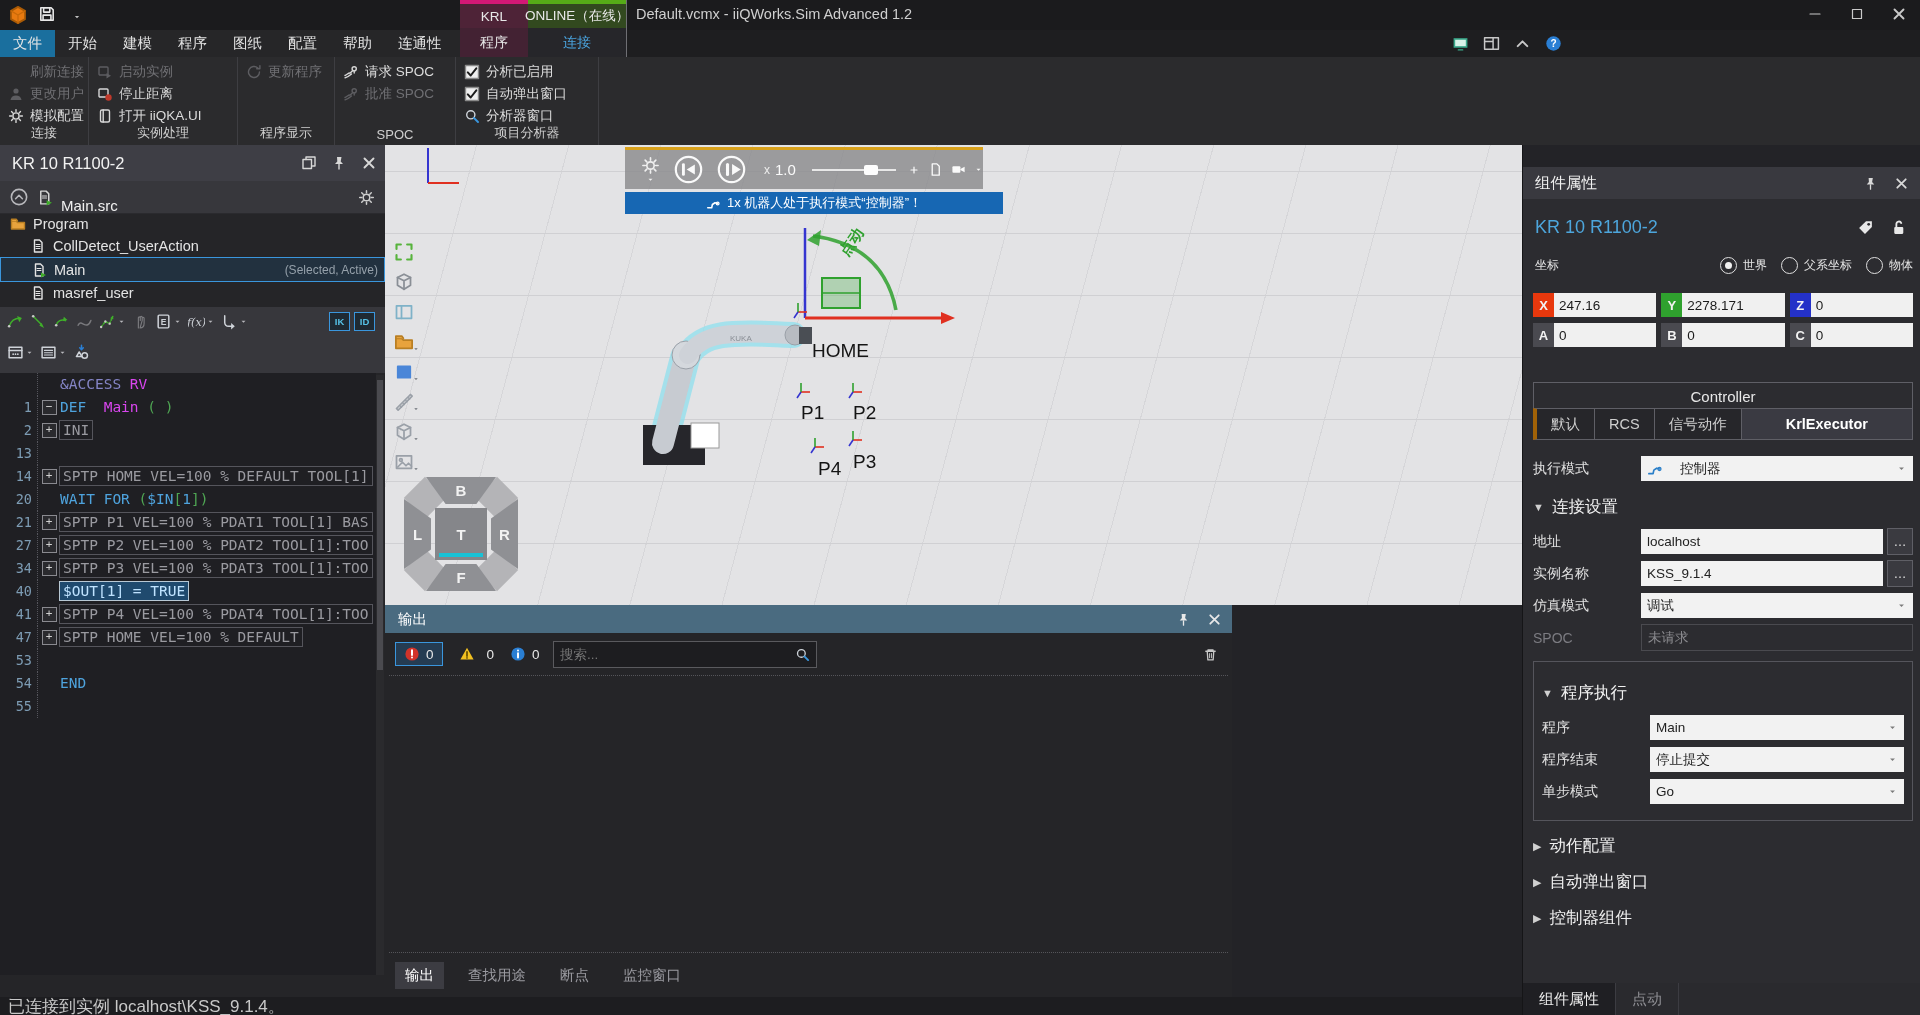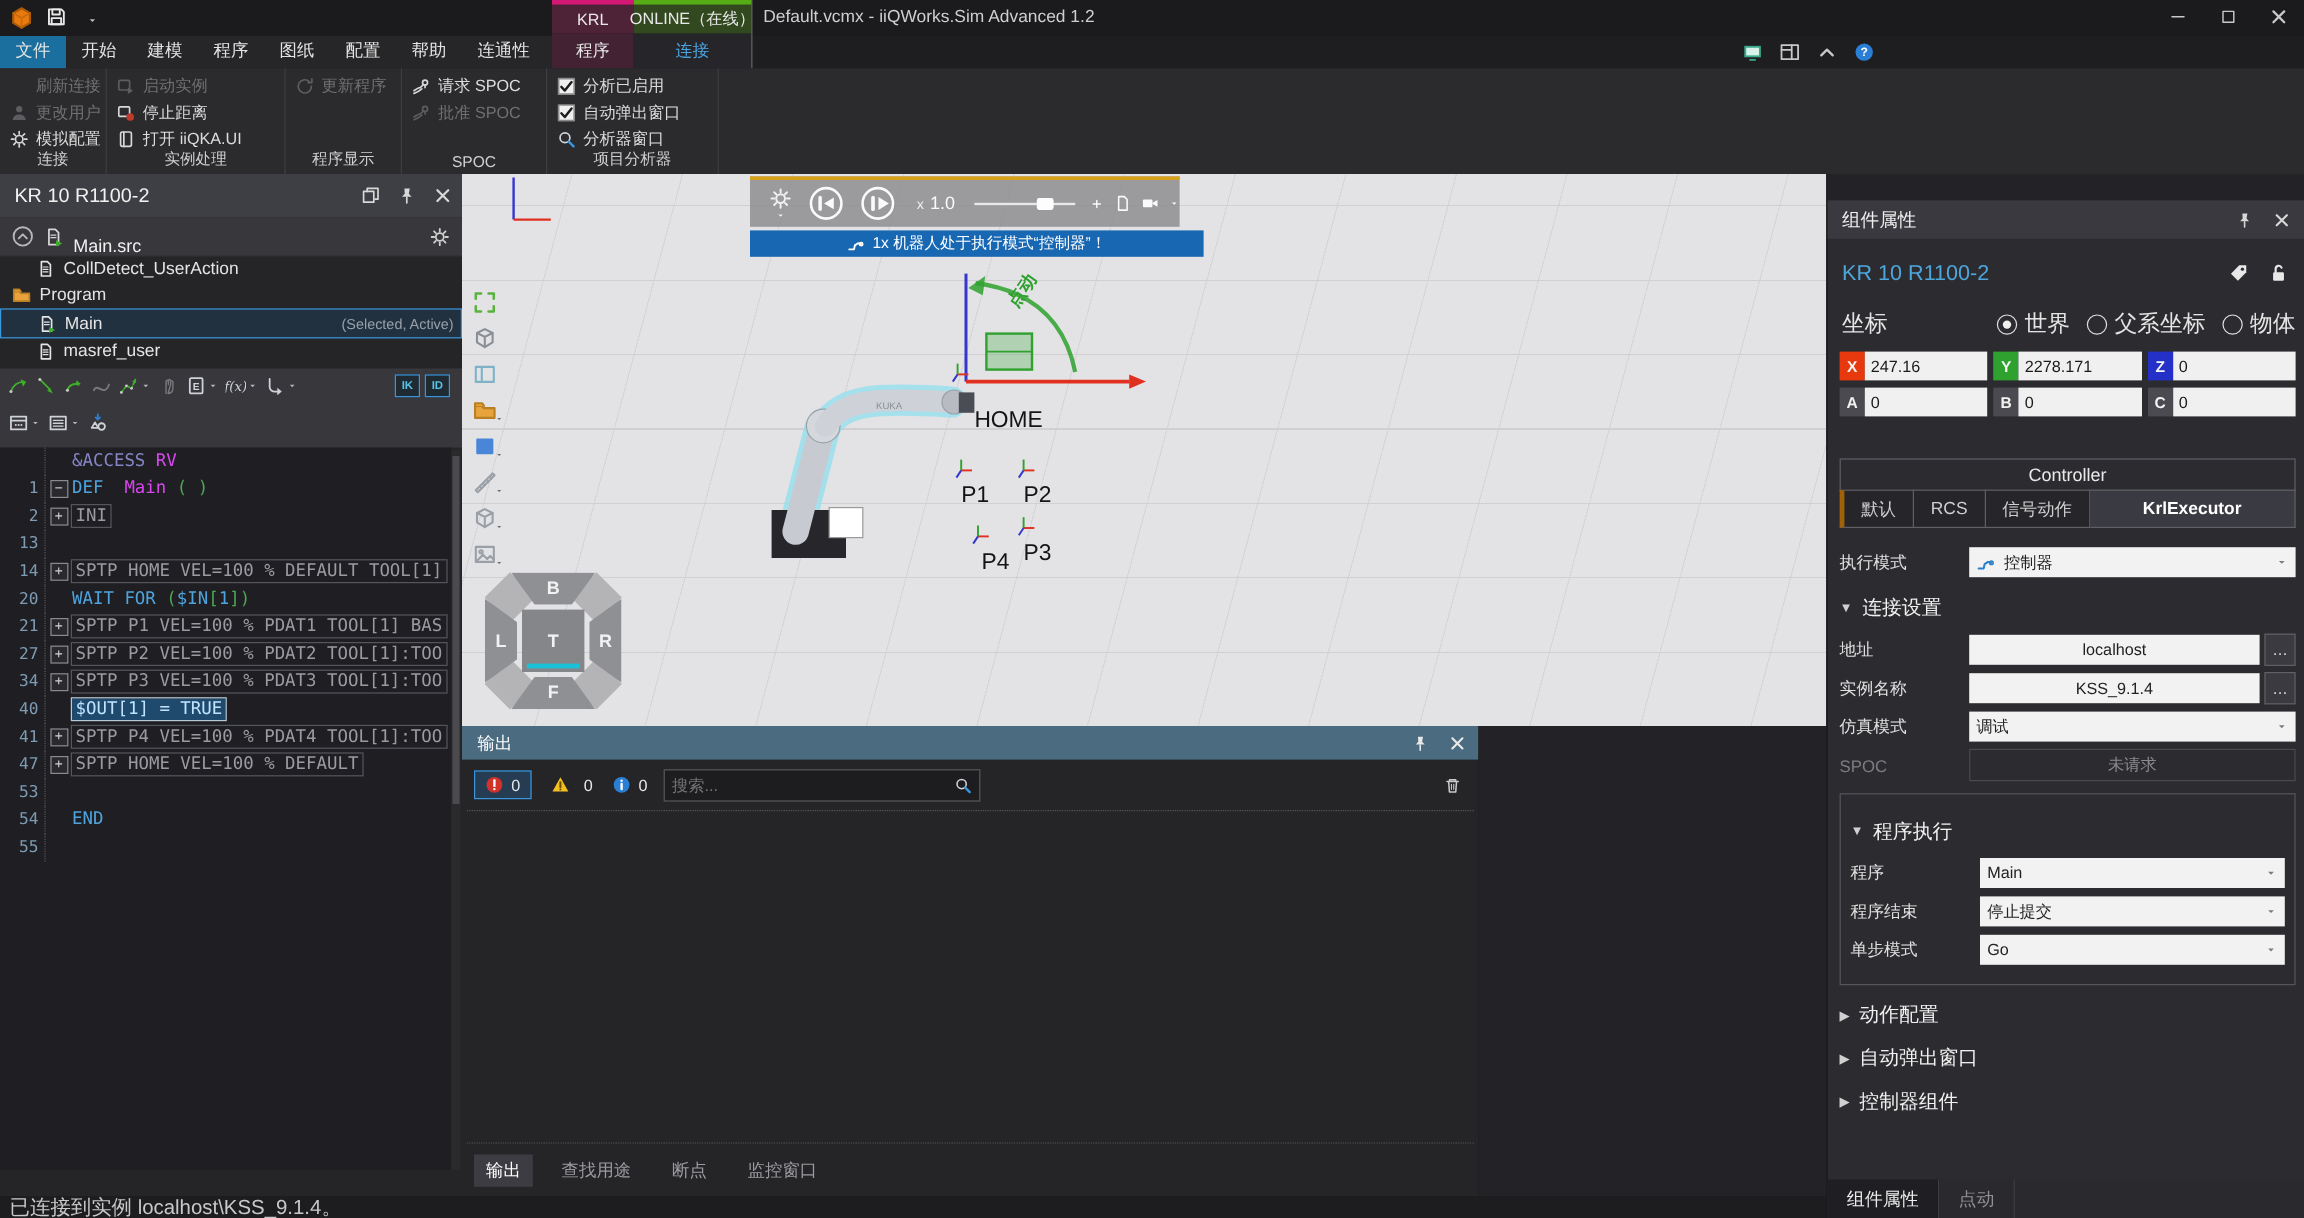--- a/index.html
+++ b/index.html
@@ -112,38 +112,38 @@
   .out-tab.active{background:#3c3c42;color:#fff;}
   .center-gap{position:absolute;left:1232px;top:605px;width:290px;height:392px;background:#232327;}
   
   .right-panel{position:absolute;left:1522px;top:145px;width:398px;height:870px;background:#2c2c30;border-left:1px solid #151517;}
   .rp-gap{position:absolute;left:0;top:0;width:100%;height:22px;background:#232327;}
   .rp-header{position:absolute;left:0;top:22px;width:100%;height:32px;background:#39393f;display:flex;align-items:center;}
   .rp-title{margin-left:12px;font-size:15.5px;color:#f0f0f0;}
   .rp-hicons{position:absolute;right:12px;display:flex;gap:16px;color:#d8d8d8;}
   .rp-name{position:absolute;left:12px;top:72px;font-size:18px;color:#4da6dc;}
   .rp-nicons{position:absolute;right:14px;top:74px;display:flex;gap:16px;color:#e8e8e8;}
-  .rp-coordrow{position:absolute;left:12px;top:112px;right:8px;display:flex;align-items:center;font-size:19px;color:#e4e4e4;}
+  .rp-coordrow{position:absolute;left:12px;top:112px;right:8px;display:flex;align-items:center;font-size:12px;color:#e4e4e4;}
   .radio{display:flex;align-items:center;gap:6px;white-space:nowrap;}
   .radio .circ{width:15px;height:15px;border:1.6px solid #e0e0e0;border-radius:50%;display:flex;align-items:center;justify-content:center;flex:none;}
   .radio .dot{width:7px;height:7px;border-radius:50%;background:#f0f0f0;}
   .axisrow{position:absolute;left:10px;right:8px;display:flex;gap:5px;}
   .axiscell{flex:1;display:flex;height:24px;}
   .axiscell .alabel{width:21px;background:#4a4a50;color:#f2f2f2;font-size:13px;font-weight:bold;display:flex;align-items:center;justify-content:center;flex:none;}
   .axiscell .aval{flex:1;background:#f0f0f0;color:#1b1b1b;font-size:13.5px;display:flex;align-items:center;padding-left:5px;}
   .ctrl-btn{position:absolute;left:10px;right:8px;top:237px;height:26px;border:1px solid #5f5f66;background:#2c2c30;color:#e8e8e8;font-size:15px;display:flex;align-items:center;justify-content:center;}
   .ctrl-tabs{position:absolute;left:10px;right:8px;top:263px;height:32px;display:flex;}
   .ctrl-tab{border:1px solid #5f5f66;border-left:none;background:#26262a;color:#cfcfcf;font-size:14.5px;display:flex;align-items:center;justify-content:center;padding:0 14px;}
   .ctrl-tab:first-child{border-left:4px solid #a16207;}
   .ctrl-tab.active{background:#3a3a42;color:#fff;font-weight:bold;flex:1;}
   .rp-rows{position:absolute;left:10px;right:8px;top:310px;}
   .rp-fieldrow{display:flex;align-items:center;height:27px;margin-bottom:5px;}
   .rp-flabel{width:108px;flex:none;font-size:14px;color:#e0e0e0;}
   .rp-flabel.disabled{color:#7c7c82;}
-  .rp-field{flex:1;height:25px;background:#f2f2f2;color:#222;font-size:13.5px;display:flex;align-items:center;padding:0 6px;gap:8px;position:relative;justify-content:center;}
+  .rp-field{flex:1;height:25px;background:#f2f2f2;color:#222;font-size:13.5px;display:flex;align-items:center;padding:0 6px;gap:18px;position:relative;}
   .rp-field .caret{margin-left:auto;color:#7a7a7a;}
   .rp-field.disabled{background:transparent;border:1px solid #4a4a4f;color:#8a8a8e;}
   .rp-ext{width:24px;height:25px;margin-left:4px;background:#3a3a40;border:1px solid #5f5f66;color:#e0e0e0;display:flex;align-items:center;justify-content:center;font-size:13px;flex:none;}
   .rp-section{display:flex;align-items:center;gap:8px;font-size:16.5px;color:#f0f0f0;margin:14px 0 10px 0;}
   .rp-section .tri{color:#d0d0d0;font-size:11px;}
   .rp-group{border:1px solid #55555c;padding:6px 8px 10px 8px;margin:10px 0 6px 0;}
   .rp-bottabs{position:absolute;left:0;bottom:0;height:32px;display:flex;width:100%;background:#2a2a2e;}
   .rp-bottab{padding:0 16px;display:flex;align-items:center;font-size:15px;color:#8f8f94;border-right:1px solid #3c3c42;}
   .rp-bottab.active{background:#1f1f23;color:#ececec;}
   
@@ -413,37 +413,37 @@
         </span>
       <span class="label">Main.src</span>
       <span class="ic lp-gear" id="i-gear2">
           <svg width="17" height="17" viewBox="0 0 16 16" fill="none" stroke="currentColor" stroke-width="1.4" stroke-linecap="round" stroke-linejoin="round">
             <circle cx="8" cy="8" r="3.1"></circle>
             <path d="M8 1.6v2M8 12.4v2M1.6 8h2M12.4 8h2M3.5 3.5l1.4 1.4M11.1 11.1l1.4 1.4M12.5 3.5l-1.4 1.4M4.9 11.1l-1.4 1.4"></path>
           </svg>
         </span>
     </div>
     <div class="tree" id="tree">
+        <div class="tree-row" style="padding-left:10px">
+   <span class="ic">
+            <svg width="16" height="16" viewBox="0 0 16 16" fill="none" stroke="currentColor" stroke-width="1.4" stroke-linecap="round" stroke-linejoin="round">
+              <path d="M1.5 5h4.5L7.5 6.5h7V13h-13z" fill="#e8a33d" stroke="#b97f23"></path>
+              <path d="M1.5 5V3.2h4.7l1.3 1.8" fill="#e8a33d" stroke="#b97f23"></path>
+            </svg>
+          </span>
+   <span>Program</span>
+ </div>
         <div class="tree-row" style="padding-left:30px">
    <span class="ic">
             <svg width="16" height="16" viewBox="0 0 16 16" fill="none" stroke="currentColor" stroke-width="1.4" stroke-linecap="round" stroke-linejoin="round">
               <path d="M4.5 2h5L12 4.5V14H4.5z"></path>
               <path d="M6 6.5h4M6 8.5h4M6 10.5h4" stroke-width="1"></path>
             </svg>
           </span>
    <span>CollDetect_UserAction</span>
- </div>
-        <div class="tree-row" style="padding-left:10px">
-   <span class="ic">
-            <svg width="16" height="16" viewBox="0 0 16 16" fill="none" stroke="currentColor" stroke-width="1.4" stroke-linecap="round" stroke-linejoin="round">
-              <path d="M1.5 5h4.5L7.5 6.5h7V13h-13z" fill="#e8a33d" stroke="#b97f23"></path>
-              <path d="M1.5 5V3.2h4.7l1.3 1.8" fill="#e8a33d" stroke="#b97f23"></path>
-            </svg>
-          </span>
-   <span>Program</span>
  </div>
         <div class="tree-row selected" style="padding-left:30px">
    <span class="ic">
             <svg width="16" height="16" viewBox="0 0 16 16" fill="none" stroke="currentColor" stroke-width="1.4" stroke-linecap="round" stroke-linejoin="round">
               <path d="M4.5 2h5L12 4.5V14H4.5z"></path>
               <path d="M6 6.5h4M6 8.5h4" stroke-width="1"></path>
               <path d="M10 10.5l5 2.5-5 2.5z" fill="#3fae2a" stroke="none"></path>
             </svg>
           </span>
    <span>Main</span>

